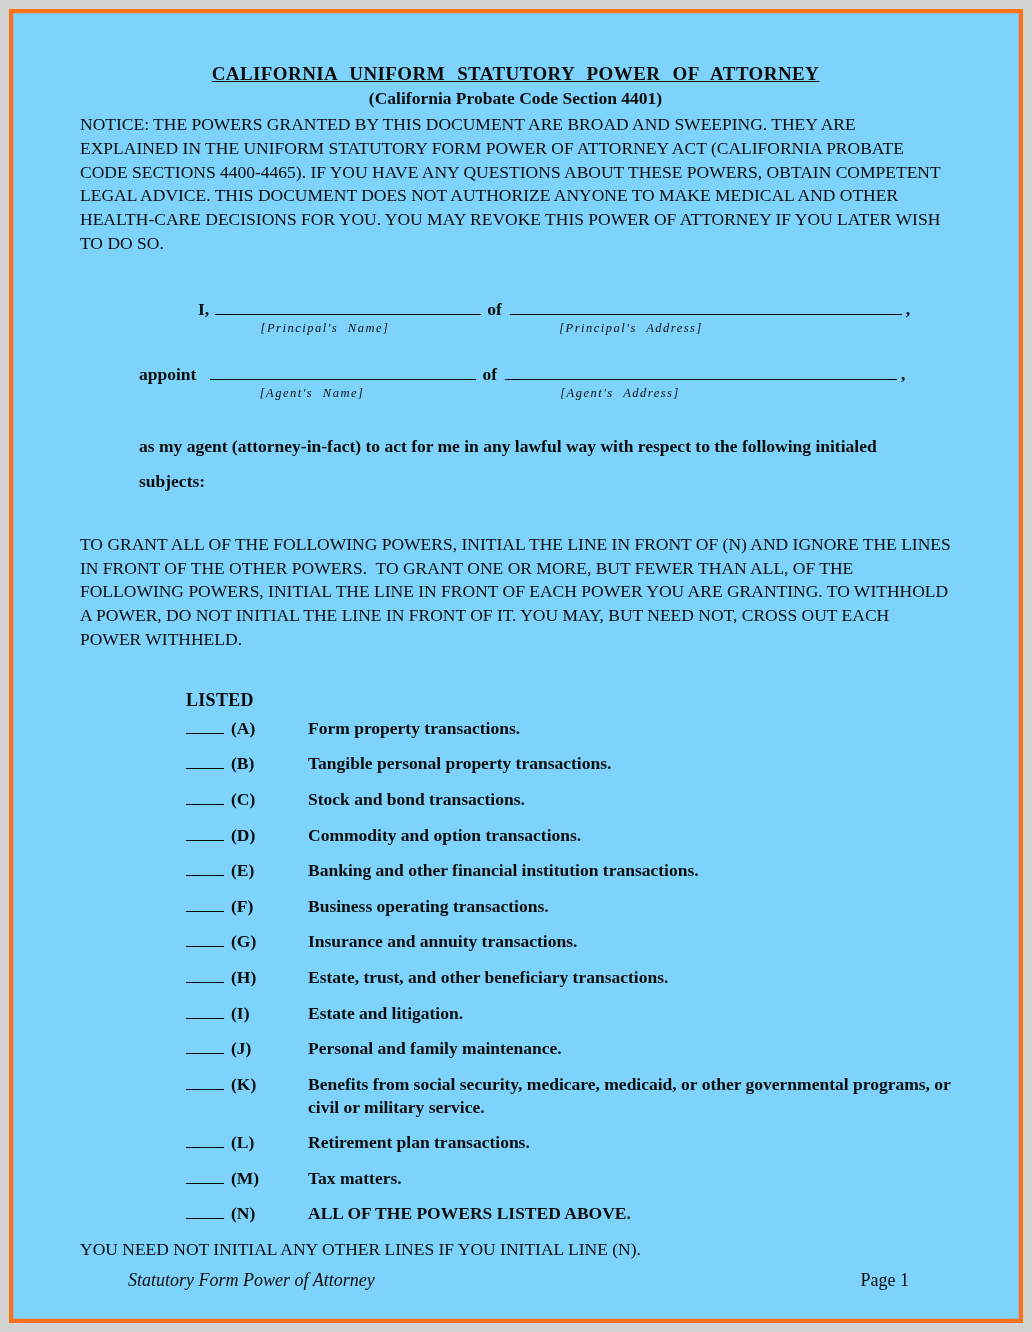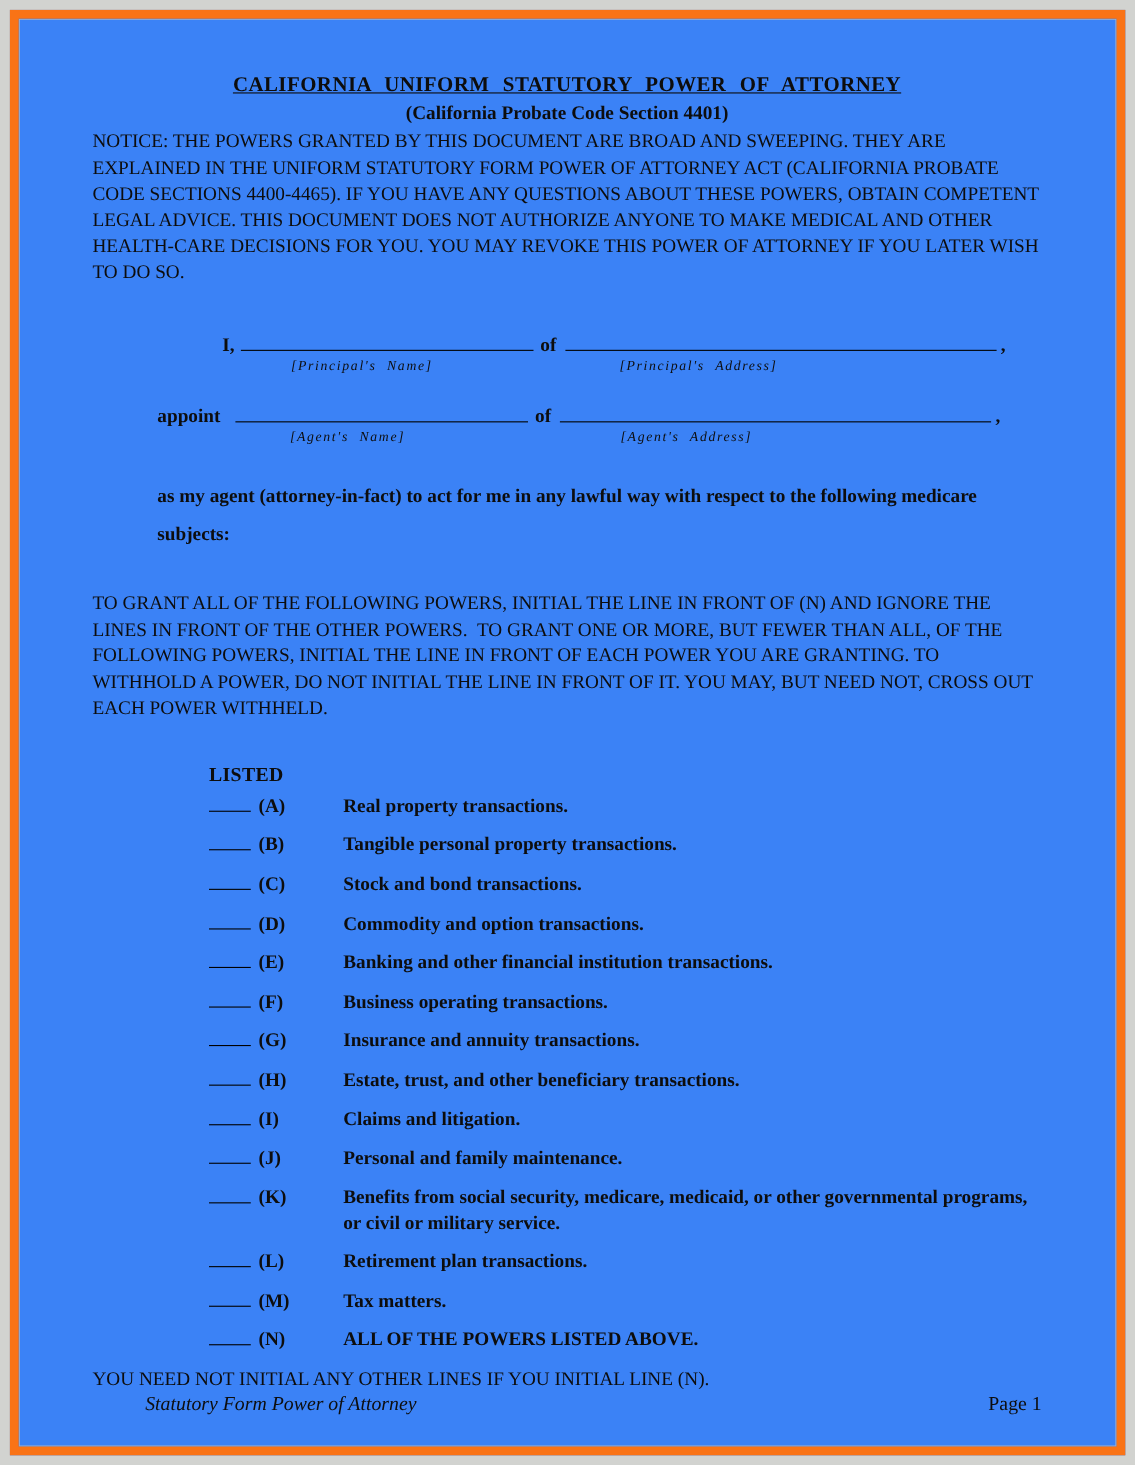--- a/index.html
+++ b/index.html
@@ -7,22 +7,22 @@
   body {
     width: 1032px;
     height: 1332px;
     position: relative;
     font-family: "Liberation Serif", "DejaVu Serif", serif;
     color: #0d0d0d;
   }
   .page {
     position: absolute;
     left: 9px; top: 9px; right: 9px; bottom: 9px;
-    background: #3b82f6;
-    border: 8px solid #f97316;
+    background: #7dd3fc;
+    border: 4px solid #f97316;
     box-shadow: inset 0 0 0 1px #9fb3cf;
     overflow: hidden;
   }
   .content {
     padding: 50px 68px 0 67px;
   }
   .title-block { text-align: center; }
   .doc-title {
     display: inline-block;
     font-size: 19px;
@@ -100,21 +100,21 @@
   .power-label { font-weight: bold; flex: 1; }
   .final-note { margin-top: 12px; }
   .footer {
     position: absolute;
     left: 67px; right: 68px; bottom: 28px;
     display: flex;
     justify-content: space-between;
     font-size: 18px;
   }
   .footer-title { font-style: italic; margin-left: 48px; }
-  .page-number { }
+  .page-number { margin-right: 42px; }
 </style>
 </head>
 <body>
 
 <div class="page">
   <div class="content">
 
     <div class="title-block">
       <span class="doc-title">CALIFORNIA UNIFORM STATUTORY POWER OF ATTORNEY</span>
       <div class="doc-subtitle">(California Probate Code Section 4401)</div>
@@ -132,32 +132,32 @@
       </div>
 
       <div class="fill-row agent">
         <span>appoint</span><span class="blank name-blank" style="margin-left:14px"></span><span>of</span><span class="blank addr-blank"></span><span>,</span>
       </div>
       <div class="label-row">
         <span class="bracket-label" style="left:232px">[Agent's Name]</span>
         <span class="bracket-label" style="left:540px">[Agent's Address]</span>
       </div>
 
-      <p class="statement">as my agent (attorney-in-fact) to act for me in any lawful way with respect to the following medicare subjects:</p>
+      <p class="statement">as my agent (attorney-in-fact) to act for me in any lawful way with respect to the following initialed subjects:</p>
     </div>
 
     <p class="para instructions">TO GRANT ALL OF THE FOLLOWING POWERS, INITIAL THE LINE IN FRONT OF (N) AND IGNORE THE LINES IN FRONT OF THE OTHER POWERS.  TO GRANT ONE OR MORE, BUT FEWER THAN ALL, OF THE FOLLOWING POWERS, INITIAL THE LINE IN FRONT OF EACH POWER YOU ARE GRANTING. TO WITHHOLD A POWER, DO NOT INITIAL THE LINE IN FRONT OF IT. YOU MAY, BUT NEED NOT, CROSS OUT EACH POWER WITHHELD.</p>
 
     <div class="initial-header">LISTED</div>
 
     <div class="powers">
 
       <div class="power-row">
         <span class="initial-cell"><span class="blank init-blank"></span><span class="power-letter">(A)</span></span>
-        <span class="power-label">Real property transactions.</span>
+        <span class="power-label">Form property transactions.</span>
       </div>
 
       <div class="power-row">
         <span class="initial-cell"><span class="blank init-blank"></span><span class="power-letter">(B)</span></span>
         <span class="power-label">Tangible personal property transactions.</span>
       </div>
 
       <div class="power-row">
         <span class="initial-cell"><span class="blank init-blank"></span><span class="power-letter">(C)</span></span>
         <span class="power-label">Stock and bond transactions.</span>
@@ -183,21 +183,21 @@
         <span class="power-label">Insurance and annuity transactions.</span>
       </div>
 
       <div class="power-row">
         <span class="initial-cell"><span class="blank init-blank"></span><span class="power-letter">(H)</span></span>
         <span class="power-label">Estate, trust, and other beneficiary transactions.</span>
       </div>
 
       <div class="power-row">
         <span class="initial-cell"><span class="blank init-blank"></span><span class="power-letter">(I)</span></span>
-        <span class="power-label">Claims and litigation.</span>
+        <span class="power-label">Estate and litigation.</span>
       </div>
 
       <div class="power-row">
         <span class="initial-cell"><span class="blank init-blank"></span><span class="power-letter">(J)</span></span>
         <span class="power-label">Personal and family maintenance.</span>
       </div>
 
       <div class="power-row">
         <span class="initial-cell"><span class="blank init-blank"></span><span class="power-letter">(K)</span></span>
         <span class="power-label">Benefits from social security, medicare, medicaid, or other governmental programs, or civil or military service.</span>

